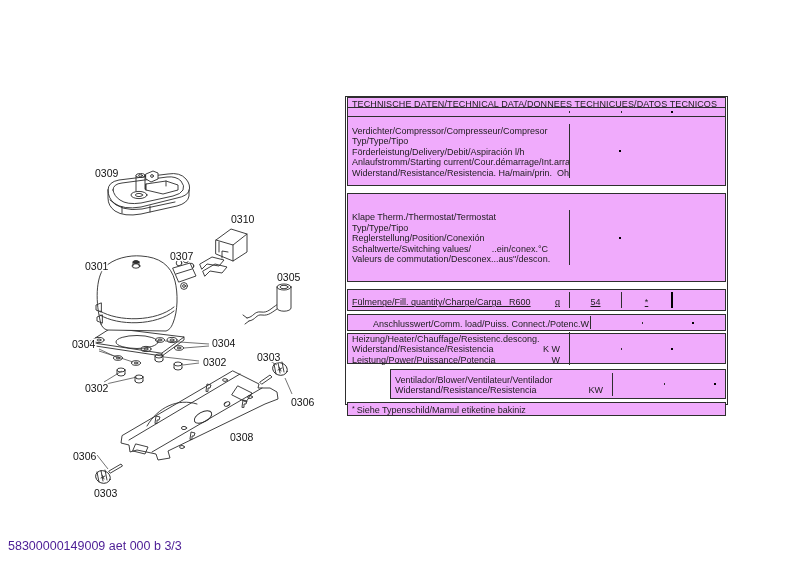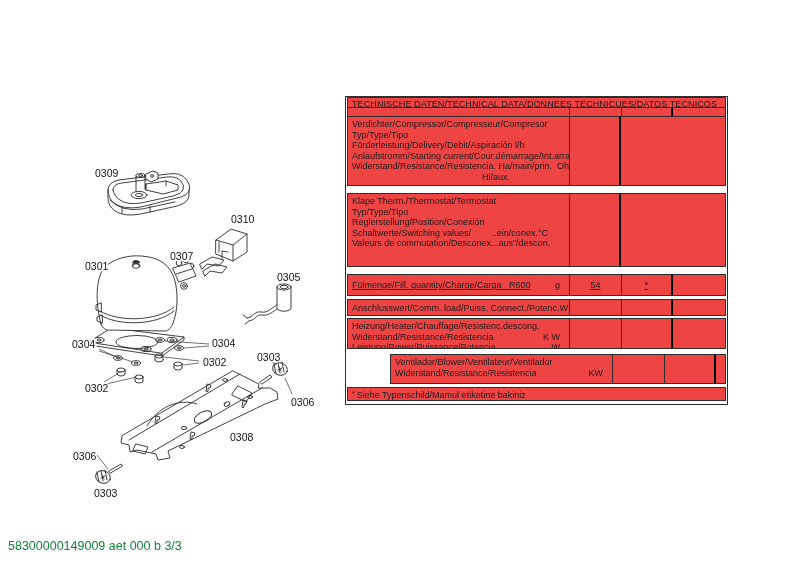--- a/index.html
+++ b/index.html
@@ -4,47 +4,47 @@
 <style>
   html,body{margin:0;padding:0;background:#fff;}
   .page{position:relative;width:800px;height:566px;background:#fff;overflow:hidden;
         font-family:"Liberation Sans",sans-serif;color:#1c1c1c;}
   svg{position:absolute;left:0;top:0;}
   svg text{font-family:"Liberation Sans",sans-serif;font-size:10.5px;fill:#111;
            paint-order:stroke;stroke:#fff;stroke-width:3px;}
   
   .tbl{position:absolute;left:345px;top:96px;width:383px;height:309px;
        border:1px solid #2e2e2e;box-sizing:border-box;font-size:9px;line-height:10.5px;}
-  .box{margin:0 1px;border:1px solid #2e2e2e;box-sizing:border-box;background:#ef4444;}
+  .box{margin:0 1px;border:1px solid #2e2e2e;box-sizing:border-box;background:#f0abfc;}
   .hdr{height:11px;padding:1px 0 0 4px;letter-spacing:.1px;white-space:pre;}
-  .row{display:flex;}
+  .row{display:flex;align-items:center;}
   .desc{width:222px;box-sizing:border-box;border-right:1px solid #2e2e2e;
         padding:2px 0 0 4px;overflow:hidden;}
   .c1{width:52px;box-sizing:border-box;border-right:1px solid #2e2e2e;text-align:center;padding-top:2px;}
   .c2{width:51px;box-sizing:border-box;border-right:2px solid #000;text-align:center;padding-top:2px;}
   .c3{flex:1;}
   .line{display:flex;justify-content:space-between;white-space:pre;}
   .line .lt{white-space:pre;}
   .u1{padding-right:9px;}
   .u2{padding-right:21px;}
   .ind{padding-left:130px;}
   .vpad{padding-top:33px;}
   .sp{height:10px;margin-top:-1px;}
   .s1{height:70px;margin-top:-1px;}
-  .s2{height:74px;margin-top:7px;}
+  .s2{height:89px;margin-top:7px;}
   .s3{height:22px;margin-top:7px;text-decoration:underline;}
   .s3 .desc,.s3 .c1,.s3 .c2{padding-top:5px;}
   .s4{height:17px;margin-top:3px;}
-  .s4 .desc{padding-top:3px;}
+  .s4 .desc{padding-top:3px;margin-left:21px;}
   .s5{height:31px;margin-top:2px;}
   .s6{height:30px;margin-top:5px;margin-left:44px;}
   .foot{height:14px;margin-top:3px;padding:2px 0 0 4px;}
   .foot .mk{font-size:7px;position:relative;top:-2px;padding-right:2px;}
   
-  .docnum{position:absolute;left:8px;top:539px;font-size:12.5px;color:#15803d;}
+  .docnum{position:absolute;left:8px;top:539px;font-size:12.5px;color:#4c1d95;}
 </style>
 </head>
 <body>
 <div class="page">
 
 <svg width="800" height="566" viewBox="0 0 800 566">
   <g stroke="#2b2b2b" stroke-width="0.9" fill="none" stroke-linejoin="round" stroke-linecap="round">
 
     <g>
       <path fill="#fff" d="M108,190 Q108,182 119,180 L168,174 Q180,172 186,179 Q191,185 189,191 Q187,196 177,198 L141,207 Q123,210 114,203 Q108,198 108,190 Z"></path>
@@ -207,21 +207,20 @@
     <div class="c3"></div>
   </div>
 
   <div class="box s1 row">
     <div class="desc">
       <div class="line"><span class="lt">Verdichter/Compressor/Compresseur/Compresor</span></div>
       <div class="line"><span class="lt">Typ/Type/Tipo</span></div>
       <div class="line"><span class="lt">Förderleistung/Delivery/Debit/Aspiración l/h</span></div>
       <div class="line"><span class="lt">Anlaufstromm/Starting current/Cour.démarrage/Int.arranque</span></div>
       <div class="line"><span class="lt">Widerstand/Resistance/Resistencia. Ha/main/prin.  Ohm</span></div>
-      <div class="line"><span class="lt ind">Hi/aux.</span></div>
     </div>
     <div class="c2"></div>
     <div class="c3"></div>
   </div>
 
   <div class="box s2 row">
     <div class="desc">
       <div class="line"><span class="lt">Klape Therm./Thermostat/Termostat</span></div>
       <div class="line"><span class="lt">Typ/Type/Tipo</span></div>
       <div class="line"><span class="lt">Reglerstellung/Position/Conexión</span></div>

